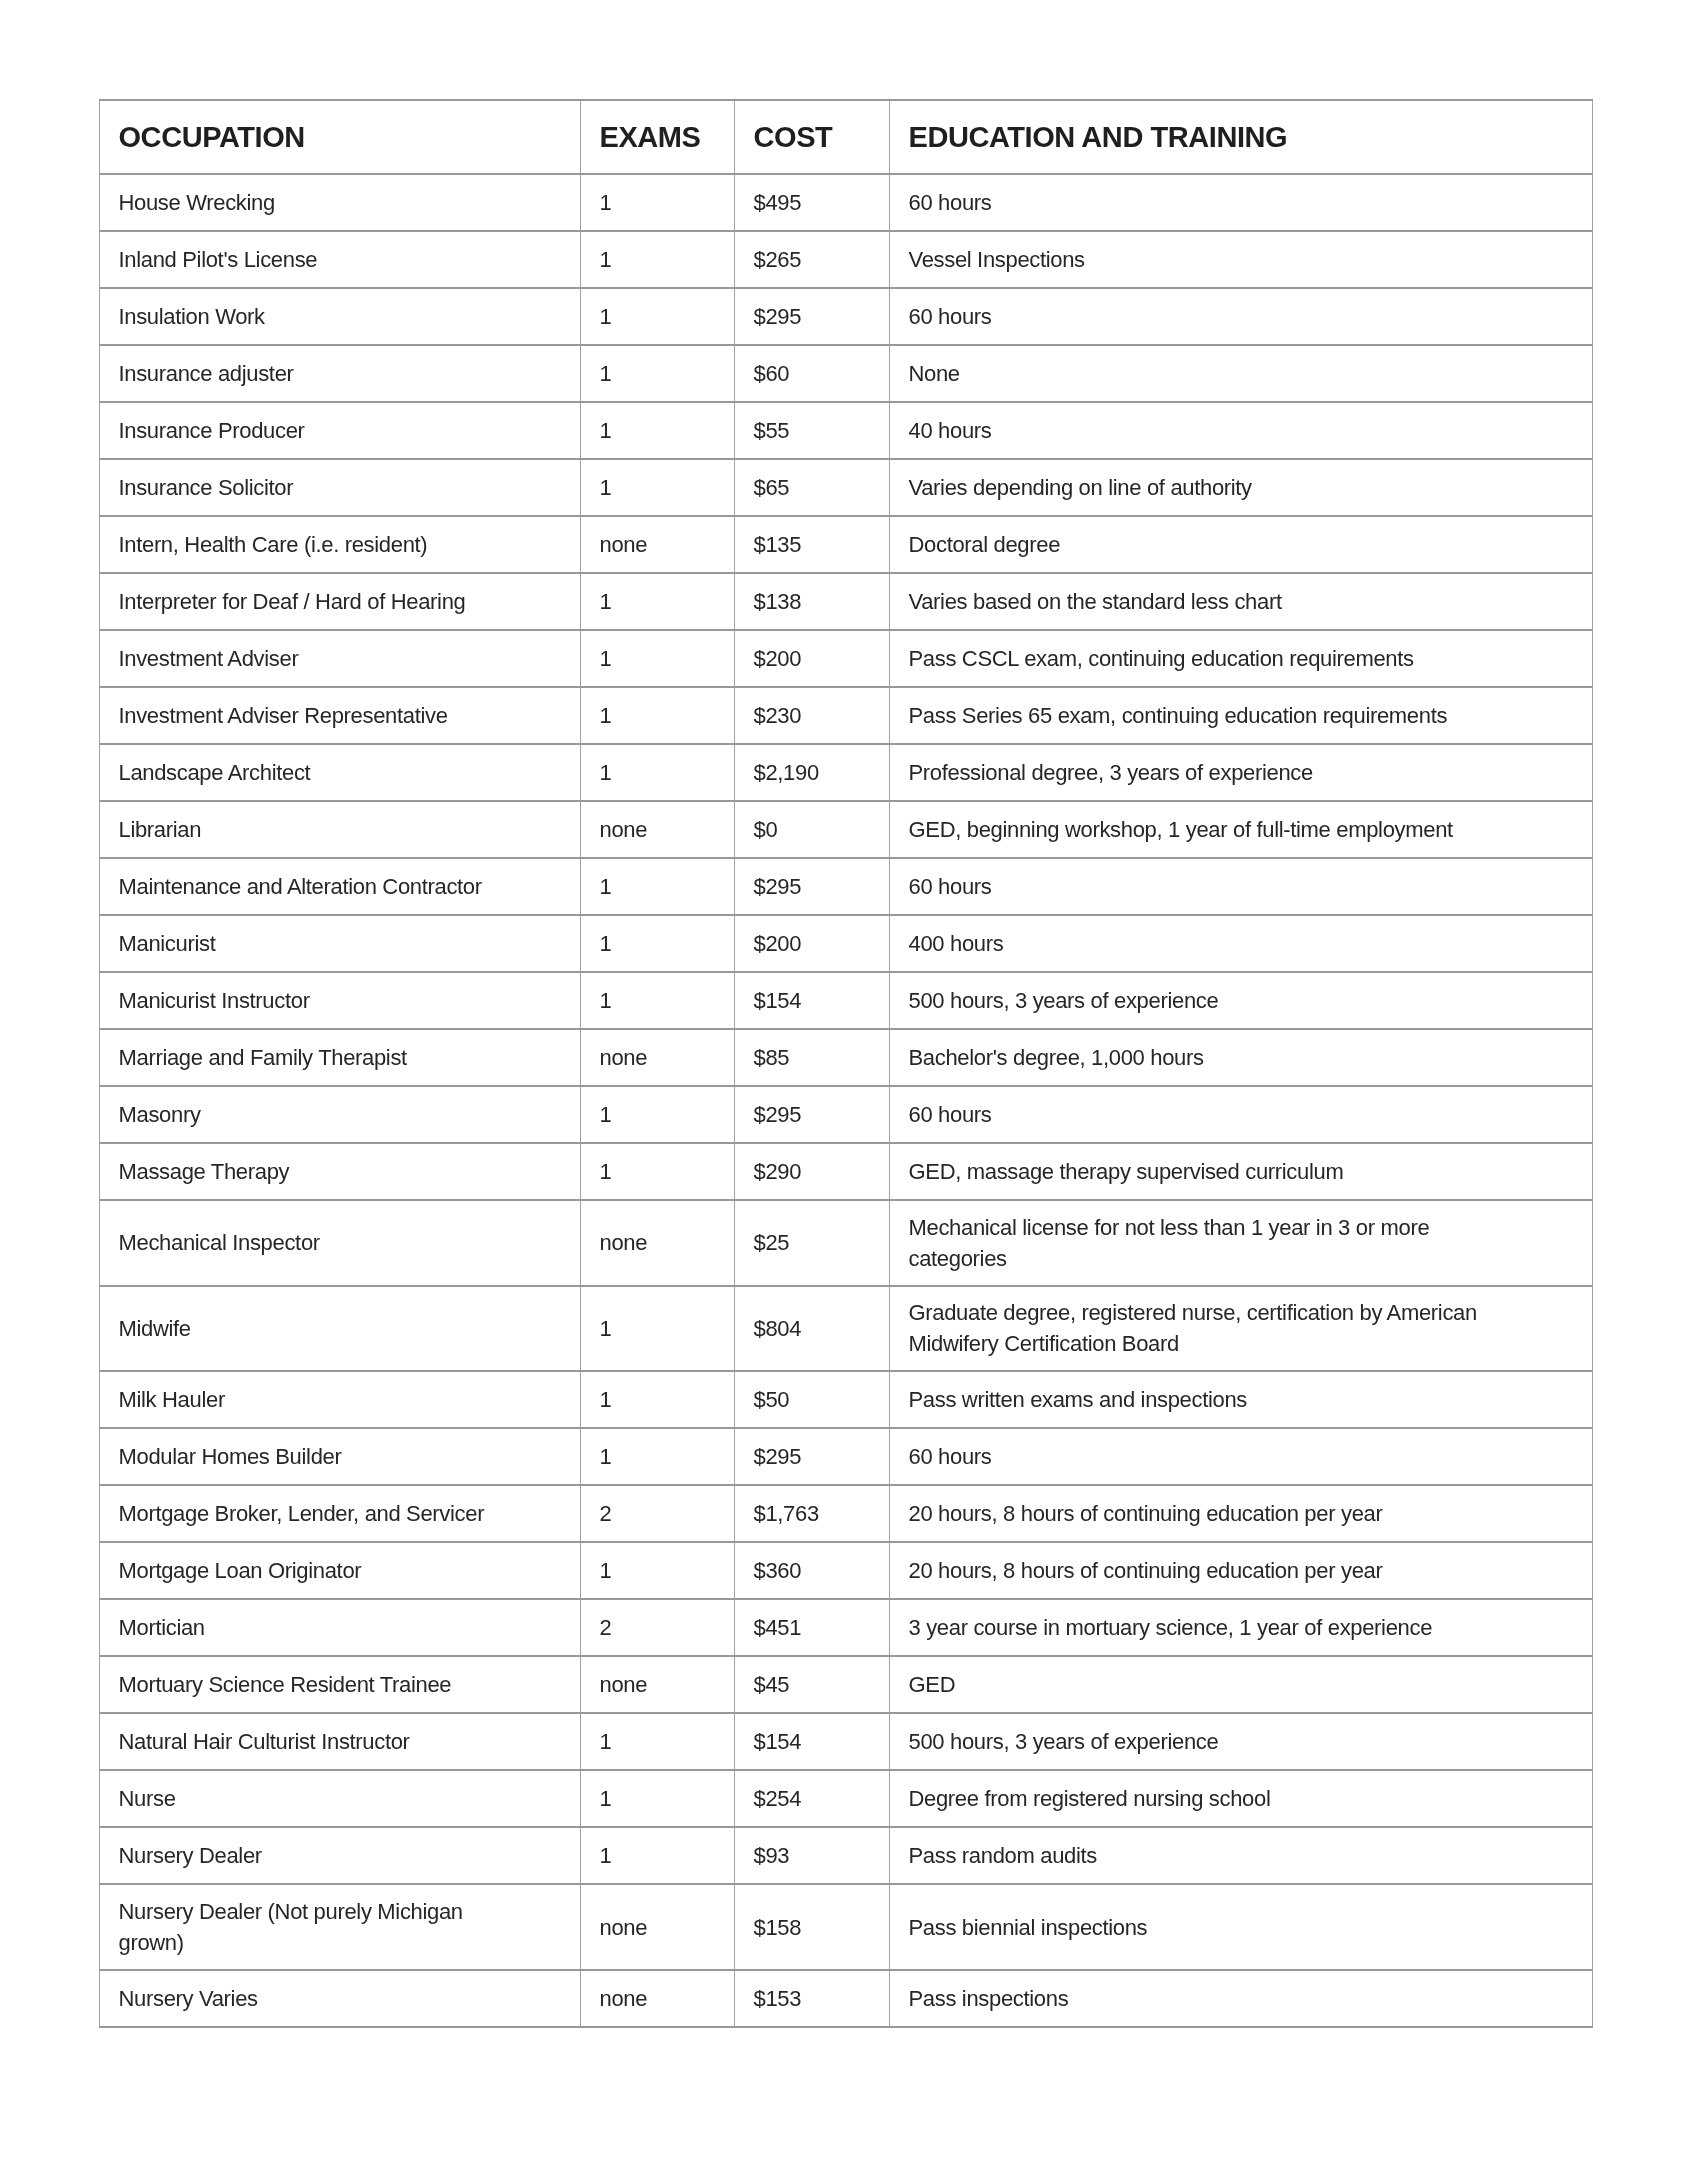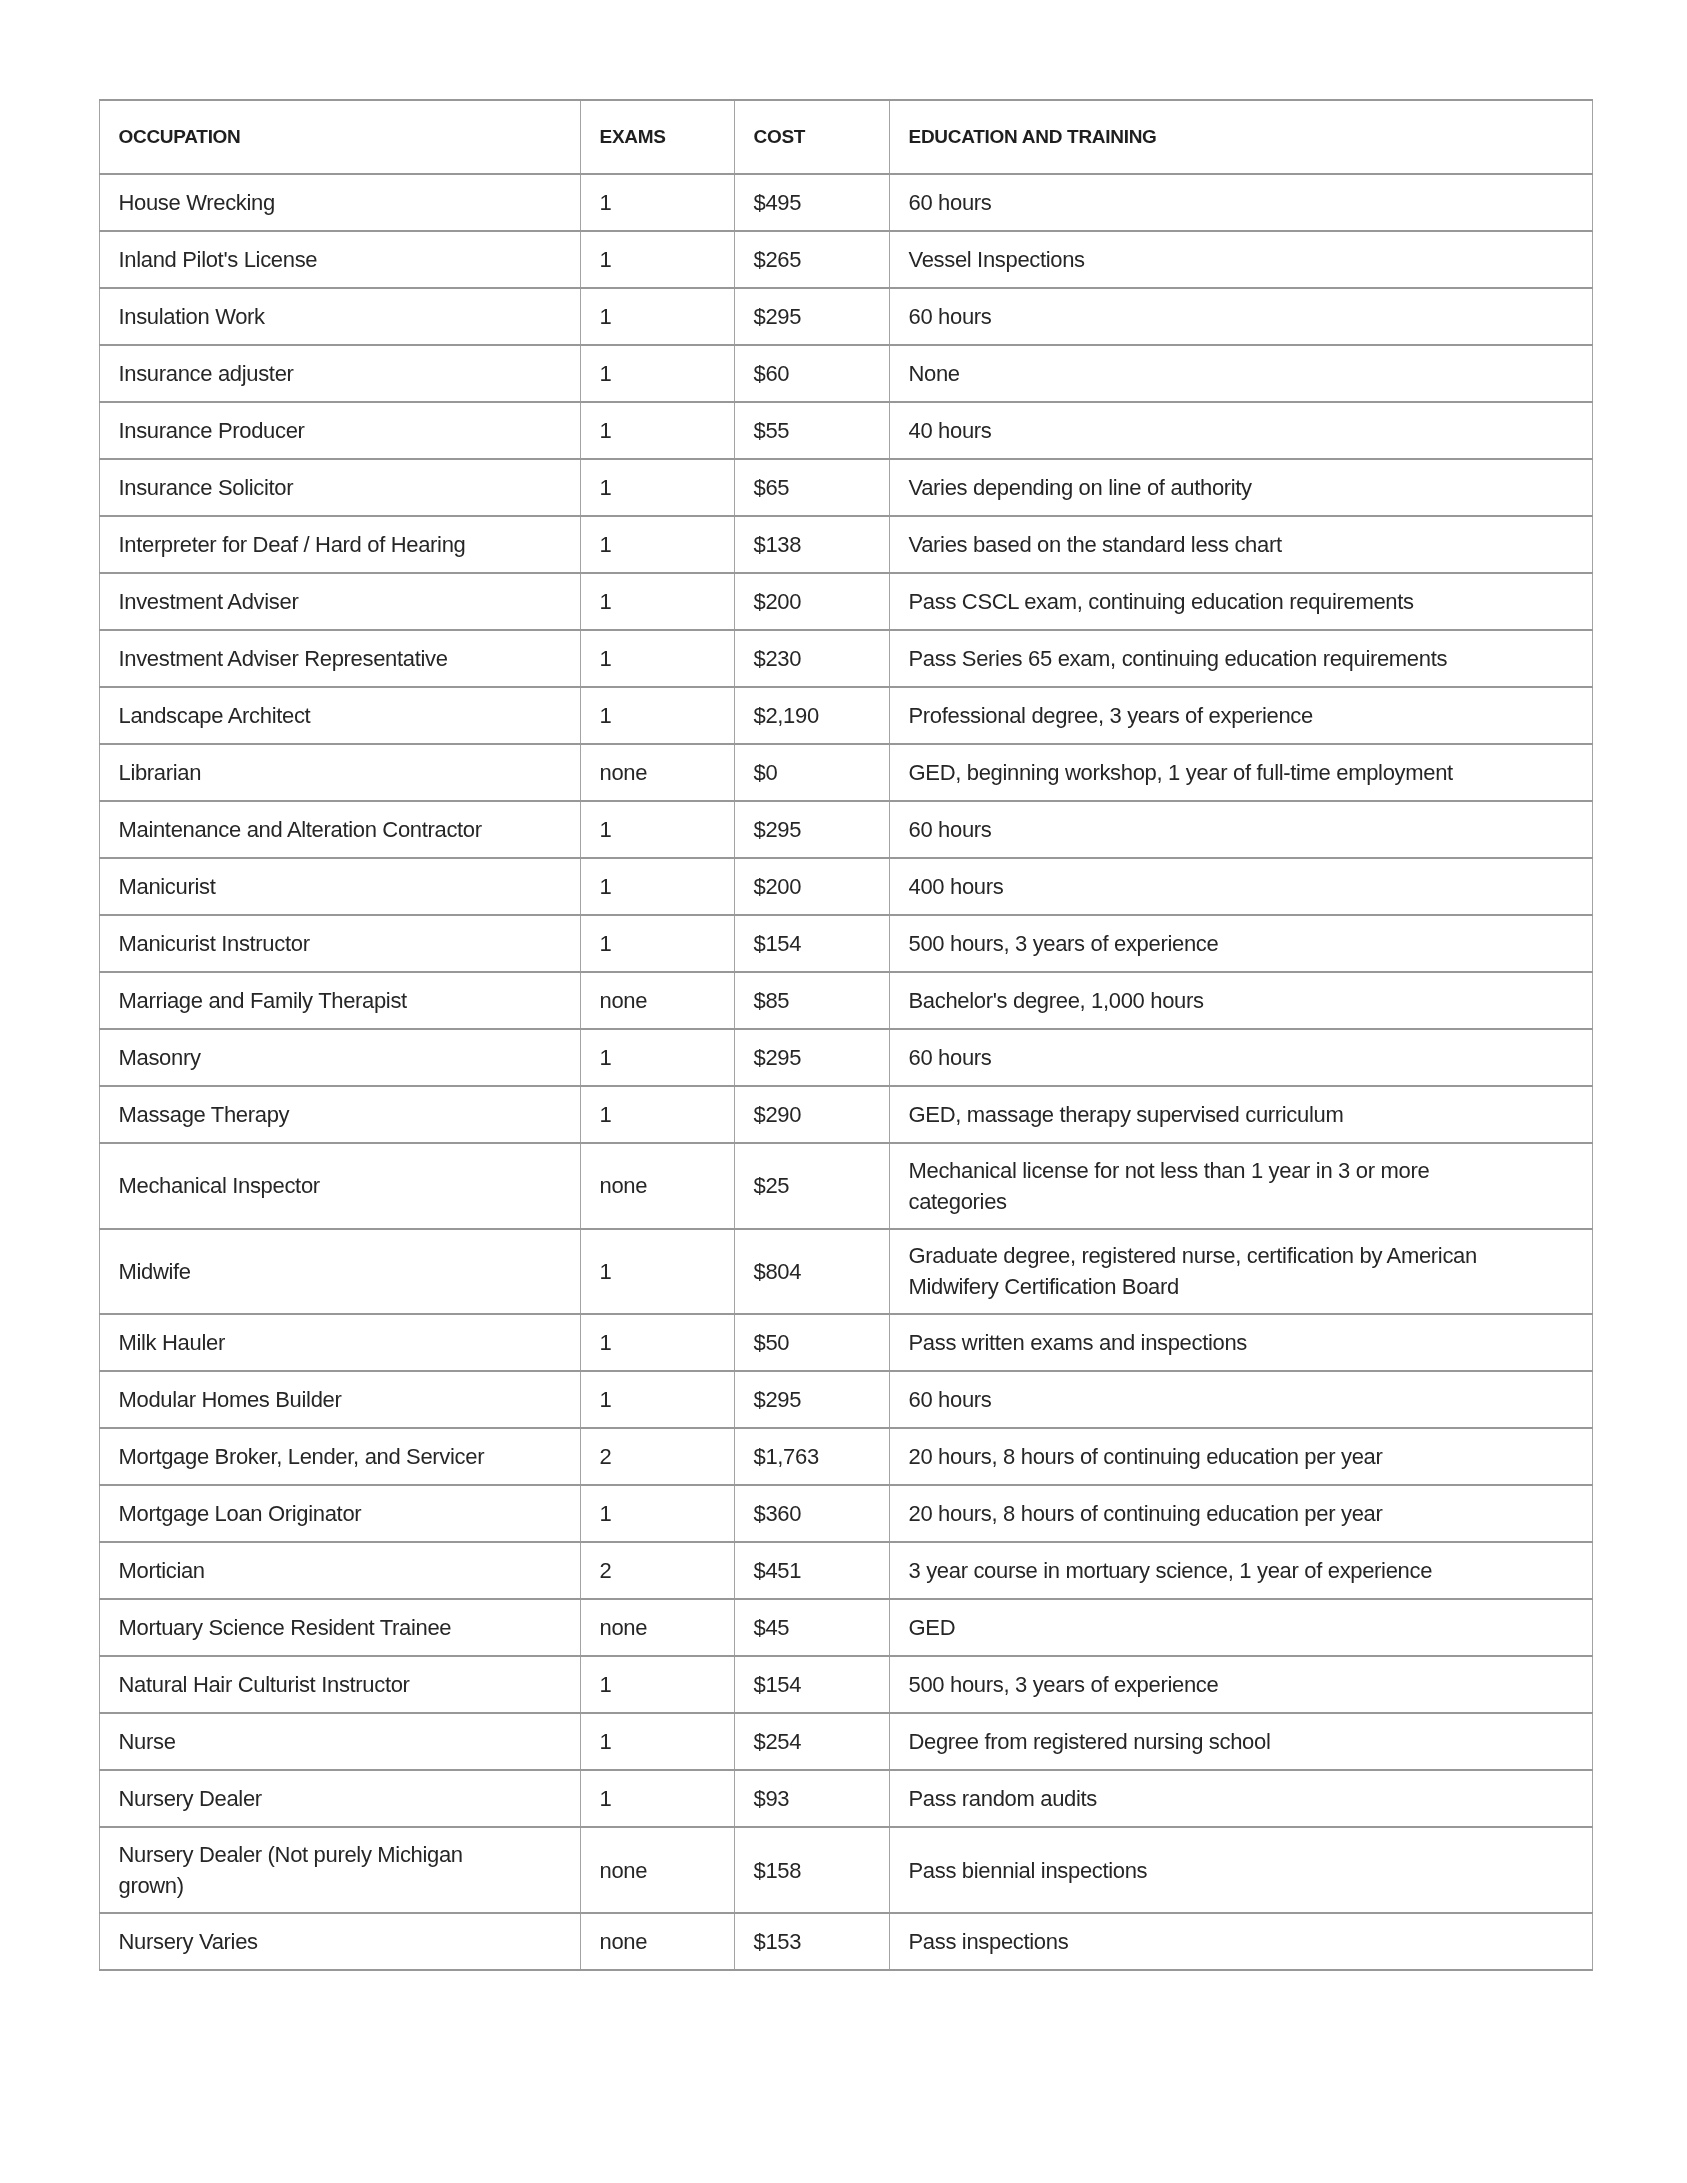--- a/index.html
+++ b/index.html
@@ -37,21 +37,21 @@
     text-align: left;
     vertical-align: middle;
     padding: 10.6px 10.6px 10.6px 18.5px;
     box-sizing: border-box;
     white-space: pre-line;
     overflow: hidden;
     letter-spacing: -0.015em;
   }
   th {
     height: 74px;
-    font-size: 19px;
+    font-size: 29px;
     font-weight: bold;
     color: #1f1f1f;
   }
   td {
     height: 57px;
     font-size: 22px;
     line-height: 1.42;
     color: #262626;
   }
 </style>
@@ -105,20 +105,26 @@
     <td>$55</td>
     <td>40 hours</td>
   </tr>
         <tr>
     <td>Insurance Solicitor</td>
     <td>1</td>
     <td>$65</td>
     <td>Varies depending on line of authority</td>
   </tr>
         <tr>
+    <td>Intern, Health Care (i.e. resident)</td>
+    <td>none</td>
+    <td>$135</td>
+    <td>Doctoral degree</td>
+  </tr>
+        <tr>
     <td>Interpreter for Deaf / Hard of Hearing</td>
     <td>1</td>
     <td>$138</td>
     <td>Varies based on the standard less chart</td>
   </tr>
         <tr>
     <td>Investment Adviser</td>
     <td>1</td>
     <td>$200</td>
     <td>Pass CSCL exam, continuing education requirements</td>

